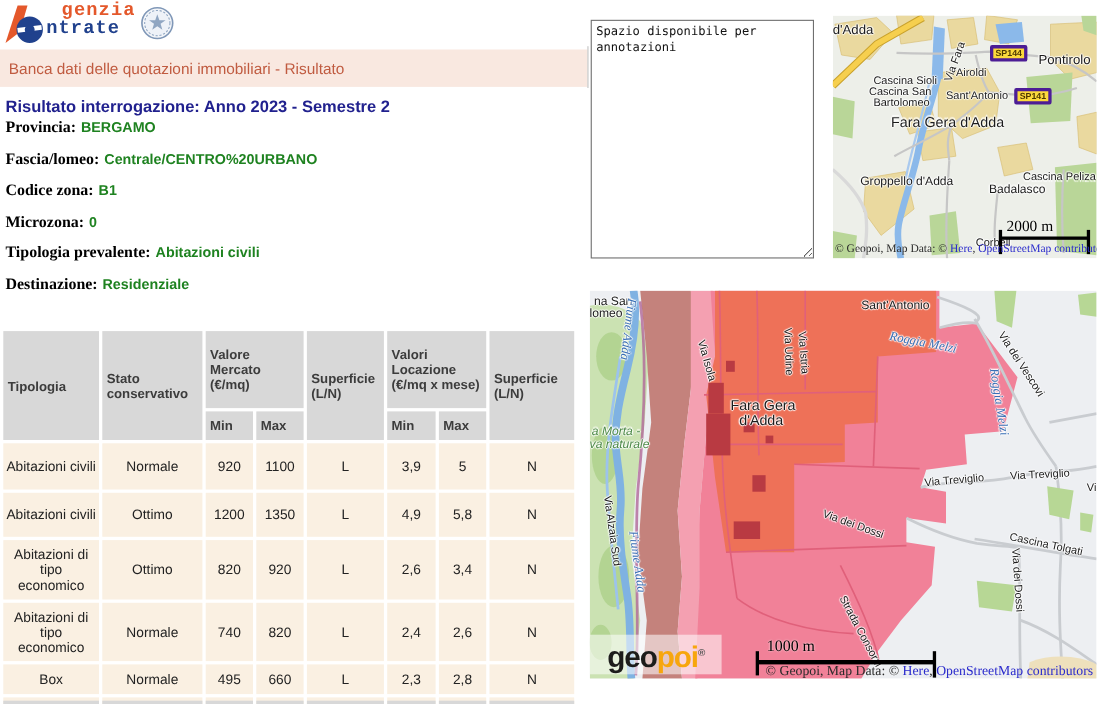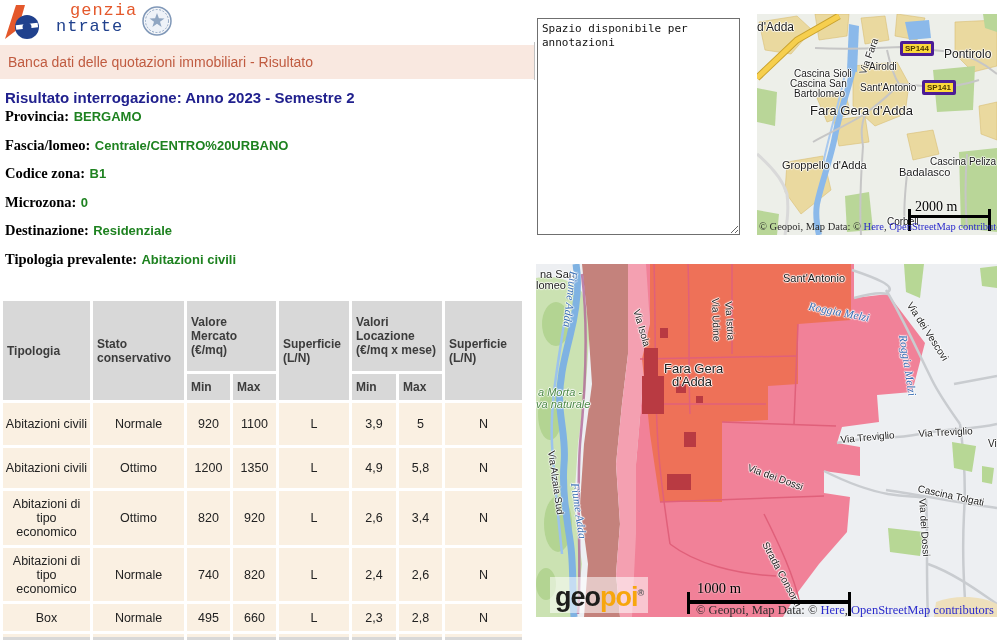--- a/index.html
+++ b/index.html
@@ -2,21 +2,21 @@
 <html><head>
 <meta charset="utf-8">
 <style>
   html,body{margin:0;padding:0;background:#fff;}
   .screen{position:relative;width:1002px;height:640px;background:#fff;overflow:hidden;
           font-family:"Liberation Sans",sans-serif;color:#111;}
   .abs{position:absolute;}
 
   
   .logo{left:4px;top:3px;display:flex;align-items:flex-start;}
-  .logo-text{margin-left:16px;line-height:16px;font-family:"Liberation Mono",monospace;font-weight:normal;font-size:17px;letter-spacing:1px;}
+  .logo-text{margin-left:2px;line-height:16px;font-family:"Liberation Mono",monospace;font-weight:bold;font-size:17px;letter-spacing:1px;}
   .logo-l1{color:#e4582b;margin-left:14px;}
   .logo-l2{color:#20418d;}
 
   
   .titlebar{left:0;top:45px;width:534px;height:34px;background:#f9e8e0;color:#c05b40;
             font-size:14px;line-height:34px;padding-left:8px;box-sizing:border-box;white-space:nowrap;}
   .vline{left:534px;top:42px;width:1px;height:38px;background:#c2c2c2;}
 
   
   .heading{left:5px;top:89px;font-size:15px;font-weight:bold;color:#21218e;white-space:nowrap;}
@@ -50,21 +50,21 @@
   .mlg{color:#4e8a48;font-style:italic;font-size:11px;}
   .badge{position:absolute;background:#fcd93c;border:3px solid #4c1d95;color:#4d3800;
          font-size:8px;font-weight:bold;line-height:9px;padding:0 2px;border-radius:2px;}
   .scale-label{position:absolute;font-family:"Liberation Serif",serif;font-size:14px;color:#000;
                text-shadow:0 0 2px #fff;}
   .scale-line{position:absolute;background:#000;}
   .attr{position:absolute;font-family:"Liberation Serif",serif;color:#2b2b2b;white-space:nowrap;}
   .attr a{color:#2a2acc;text-decoration:none;}
   .attr-small{left:2px;top:207px;font-size:10.5px;}
   .attr-big{left:160px;top:339px;font-size:12.5px;}
-  .geopoi{position:absolute;left:14px;top:313px;background:rgba(255,255,255,.55);padding:0 5px;
+  .geopoi{position:absolute;left:0;top:313px;background:rgba(255,255,255,.55);padding:0 16px;
           font-size:27px;font-weight:bold;letter-spacing:-1px;line-height:32px;}
   .geopoi .g1{color:#1d1d1b;} .geopoi .g2{color:#f7a60d;} .geopoi sup{font-size:9px;color:#555;}
 </style>
 </head>
 <body>
 
 <div class="screen">
 
   <div class="abs logo">
     <svg width="36" height="38" viewBox="0 0 36 38">
@@ -99,26 +99,26 @@
     </div>
     <div class="field">
       <span class="flabel">Codice zona:</span>
       <span class="fvalue">B1</span>
     </div>
     <div class="field">
       <span class="flabel">Microzona:</span>
       <span class="fvalue">0</span>
     </div>
     <div class="field">
+      <span class="flabel">Tipologia prevalente:</span>
+      <span class="fvalue">Abitazioni civili</span>
+    </div>
+    <div class="field">
       <span class="flabel">Destinazione:</span>
       <span class="fvalue">Residenziale</span>
-    </div>
-    <div class="field">
-      <span class="flabel">Tipologia prevalente:</span>
-      <span class="fvalue">Abitazioni civili</span>
     </div>
   </div>
 
   <table class="quot">
     <colgroup>
       <col style="width:87px">
         <col style="width:91px">
         <col style="width:43px">
         <col style="width:43px">
       <col style="width:70px">

